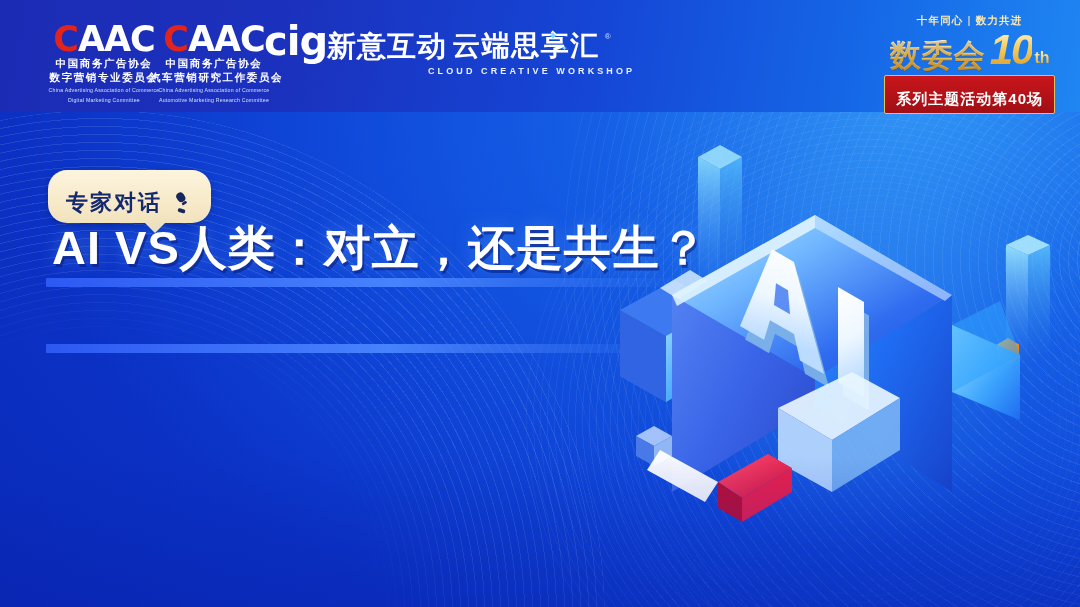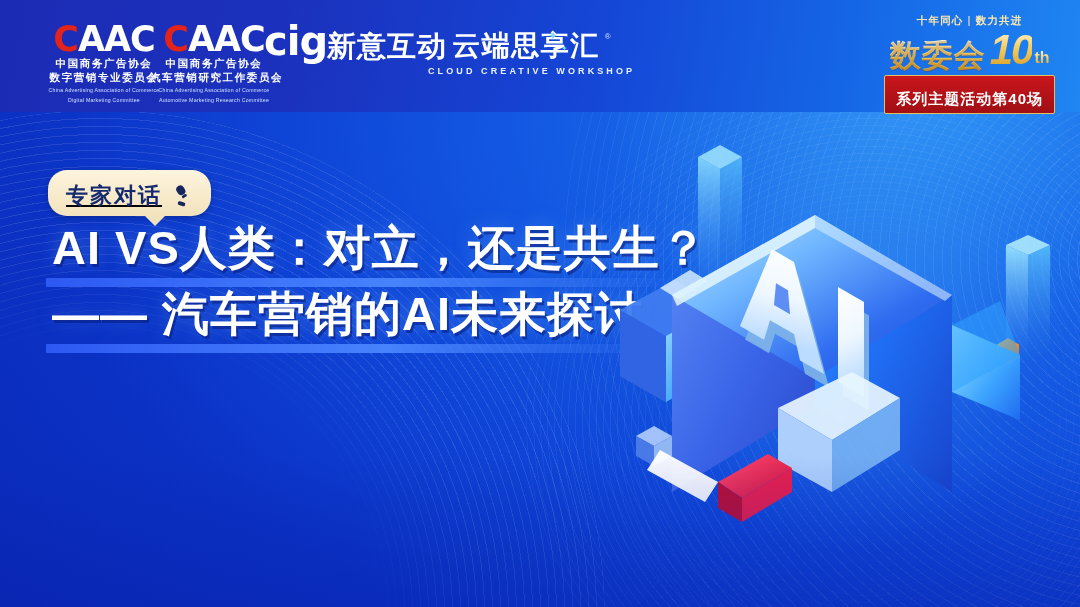--- a/index.html
+++ b/index.html
@@ -134,24 +134,23 @@
     border:1px solid #e5c15d;border-radius:2px;
     color:#fff;font-size:15px;font-weight:bold;letter-spacing:1px;
     padding:14px 11px 4px;white-space:nowrap;
   }
 
   
   #expert-badge{
     position:absolute;left:48px;top:170px;
     background:linear-gradient(180deg,#fdf4dd 0%,#f3e3bd 100%);
     border-radius:19px;
-    padding:14px 16px 8px 18px;
+    padding:21px 16px 8px 18px;
     display:flex;align-items:center;gap:7px;
     box-shadow:0 2px 6px rgba(0,0,20,.25);
-    text-decoration:underline;
   }
   #expert-badge .badge-text{
     color:#152a6e;font-size:22px;font-weight:bold;letter-spacing:2px;line-height:1;
   }
   #expert-badge .tail{
     position:absolute;left:96px;bottom:-10px;width:0;height:0;
     border-left:11px solid transparent;border-right:11px solid transparent;
     border-top:11px solid #f3e3bd;
   }
 
@@ -259,21 +258,20 @@
         <rect x="12.4" y="12" width="5.2" height="2.6" rx="1"></rect>
         <rect x="6.5" y="14.6" width="4" height="7.4" rx="1.6" transform="rotate(-42 8.5 18.3)"></rect>
       </g>
     </svg>
     <div class="tail"></div>
   </div>
 
   <div id="title-block">
     <div class="title-line" id="title-line-1">AI VS人类：对立，还是共生？</div>
     <div class="title-underline" id="u1"></div>
-    <div class="title-line" id="title-line-2">—— 汽车营销的AI未来探讨</div>
     <div class="title-underline" id="u2" style="top:120px;"></div>
   </div>
 
   <svg class="pillar" id="pillar-left" width="60" height="150" viewBox="0 0 60 150">
     <defs>
       <linearGradient id="pl1" x1="0" y1="0" x2="0" y2="1">
         <stop offset="0%" stop-color="#8fe3ff" stop-opacity=".85"></stop>
         <stop offset="100%" stop-color="#2f7ff0" stop-opacity=".05"></stop>
       </linearGradient>
       <linearGradient id="pl2" x1="0" y1="0" x2="0" y2="1">

